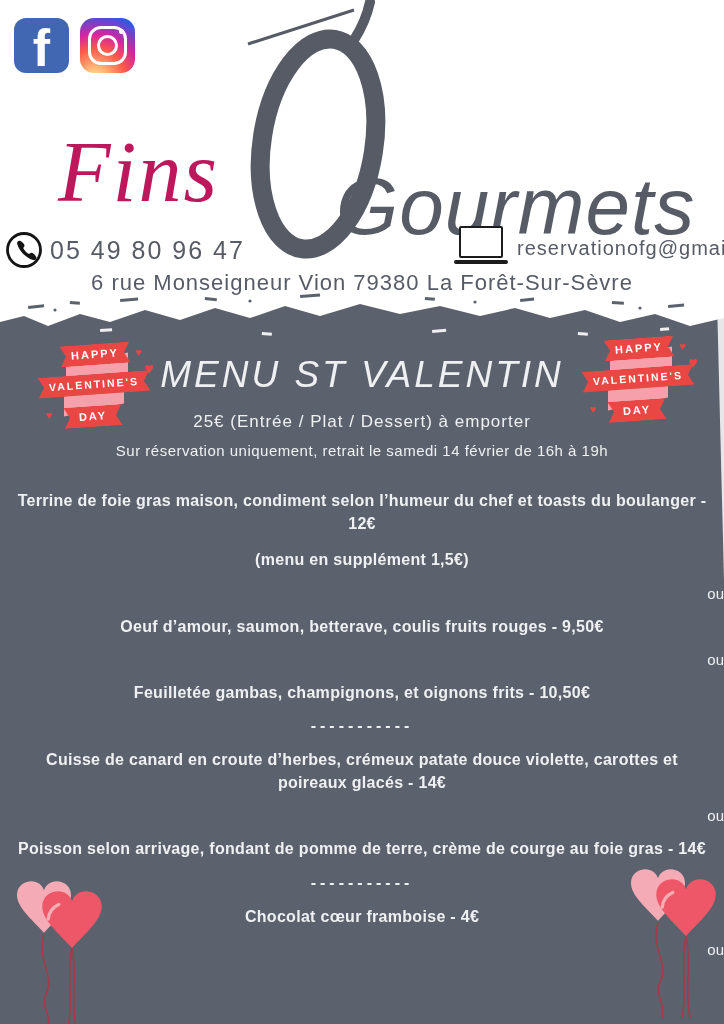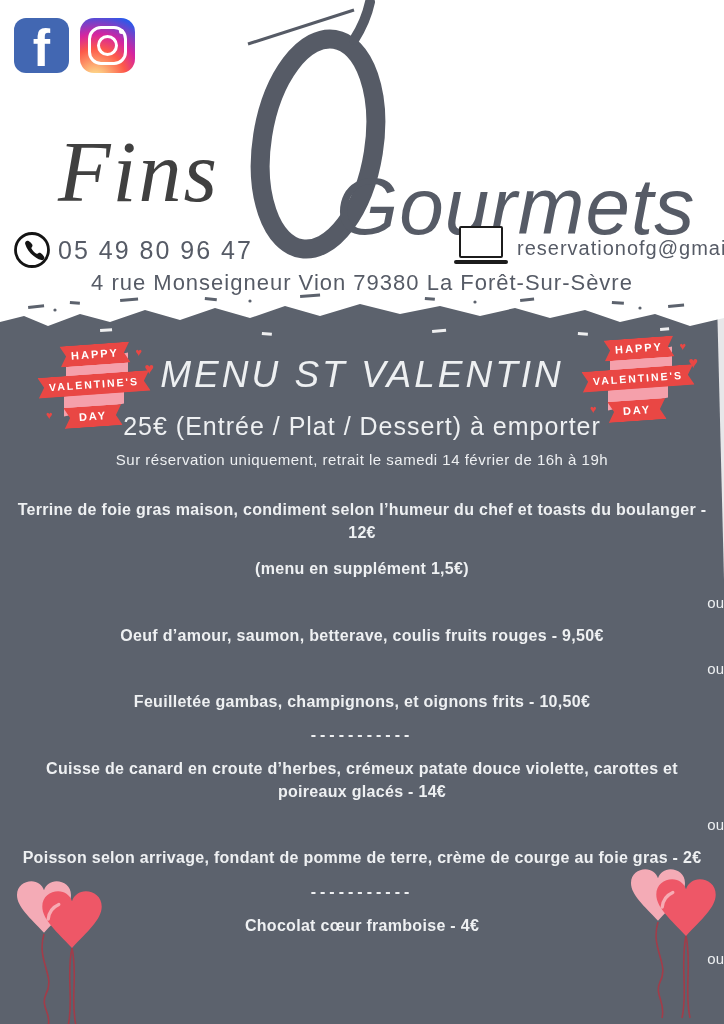--- a/index.html
+++ b/index.html
@@ -12,29 +12,29 @@
       display:flex;justify-content:center;align-items:flex-end;overflow:hidden;
       font-weight:bold;font-size:52px;line-height:0.92;font-family:"Liberation Sans",sans-serif;cursor:pointer;}
   .ig{width:55px;height:55px;border-radius:14px;position:relative;cursor:pointer;
       background:radial-gradient(circle at 28% 112%, #fdf497 0%, #fd5949 42%, #d6249f 62%, #285AEB 92%);}
   .ig-cam{position:absolute;inset:8px;border:3.2px solid #fff;border-radius:13px;}
   .ig-lens{position:absolute;inset:17px;border:3.2px solid #fff;border-radius:50%;}
   .ig-dot{position:absolute;top:11px;right:11px;width:5px;height:5px;background:#fff;border-radius:50%;}
 
   
   .logo-fins{position:absolute;left:58px;top:122px;font-family:"Liberation Serif",serif;
-             font-style:italic;font-size:86px;color:#404040;z-index:3;letter-spacing:2px;text-align:right;}
+             font-style:italic;font-size:86px;color:#be185d;z-index:3;letter-spacing:2px;text-align:right;}
   .logo-gourmets{position:absolute;left:336px;top:128px;font-family:Liberation Sans, sans-serif;
              font-style:italic;font-size:80px;color:#565b66;z-index:3;letter-spacing:1px;margin-top:33px;}
   .o-svg{position:absolute;left:240px;top:-8px;z-index:2;}
   .logo-tagline{position:absolute;right:28px;top:200px;font-family:"Liberation Serif",serif;
              font-style:italic;font-size:25px;color:#565b66;z-index:4;letter-spacing:1px;}
 
   
-  .phone{position:absolute;left:12px;top:230px;display:flex;align-items:center;gap:6px;z-index:4;}
+  .phone{position:absolute;left:4px;top:230px;display:flex;align-items:center;gap:6px;z-index:4;}
   .phone-number{font-size:25px;color:#565b66;letter-spacing:2px;}
   .email{position:absolute;left:454px;top:226px;display:flex;align-items:flex-end;gap:9px;z-index:4;}
   .laptop{display:flex;flex-direction:column;align-items:center;}
   .lap-screen{width:40px;height:28px;border:2.5px solid #1c1c1c;border-radius:2px;background:#fff;}
   .lap-base{width:54px;height:4px;background:#1c1c1c;border-radius:2px;margin-top:2px;}
   .email-text{font-size:20px;color:#565b66;letter-spacing:1px;padding-bottom:4px;}
   .address{position:absolute;top:270px;left:0;width:100%;text-align:center;
            font-size:22px;color:#565b66;letter-spacing:1px;z-index:4;}
 
   
@@ -57,21 +57,21 @@
   .r2{left:4px;top:32px;width:112px;font-size:10.5px;}
   .r3{left:30px;top:64px;width:58px;}
   .bheart{position:absolute;color:#e94744;z-index:2;line-height:1;}
   .h1{right:16px;top:5px;font-size:11px;}
   .h2{right:4px;top:19px;font-size:16px;}
   .h3{left:12px;top:68px;font-size:11px;}
 
   
   .menu{position:absolute;left:0;top:340px;width:724px;text-align:center;color:#eef0f2;z-index:5;}
   .menu-title{font-size:37px;letter-spacing:3px;margin:14px 0 0;font-weight:500;font-style:italic;}
-  .menu-subtitle{font-size:25px;margin:16px 0 0;letter-spacing:1px;}
+  .menu-subtitle{font-size:17px;margin:16px 0 0;letter-spacing:1px;}
   .menu-note{font-size:15px;margin:10px 0 30px;letter-spacing:0.5px;}
   .line{margin:13px auto;}
   .line.item{font-size:16px;width:700px;line-height:1.45;letter-spacing:0.3px;font-weight:bold;}
   .line.or{font-size:15px;text-align:right;}
   .line.dashes{font-size:16px;letter-spacing:4px;font-weight:bold;}
 
   
   .balloons{position:absolute;z-index:4;}
   .balloons-left{left:6px;top:876px;}
   .balloons-right{left:620px;top:864px;}
@@ -107,21 +107,21 @@
   </div>
 
   <div class="email">
     <div class="laptop">
       <div class="lap-screen"></div>
       <div class="lap-base"></div>
     </div>
     <span class="email-text">reservationofg@gmail.com</span>
   </div>
 
-  <div class="address">4 rue Monseigneur Vion 79380 La Forêt-Sur-Sèvre</div>
+  <div class="address">6 rue Monseigneur Vion 79380 La Forêt-Sur-Sèvre</div>
 
   <div class="gray"></div>
   <svg class="torn" width="724" height="48" viewBox="0 0 724 48">
     <path fill="#5c626d" d="M0,30 L24,24 L48,34 L80,22 L110,30 L145,18 L180,28 L215,16 L250,26 L285,14 L320,24 L360,12 L400,22 L440,14 L480,24 L515,16 L550,26 L585,18 L620,30 L655,22 L690,34 L724,26 L724,48 L0,48 Z"></path>
     <g fill="#5c626d">
       <rect x="28" y="14" width="16" height="3" transform="rotate(-6 28 14)"></rect>
       <rect x="70" y="9" width="10" height="3" transform="rotate(4 70 9)"></rect>
       <rect x="120" y="7" width="18" height="3" transform="rotate(-5 120 7)"></rect>
       <rect x="205" y="5" width="12" height="3" transform="rotate(6 205 5)"></rect>
       <rect x="300" y="3" width="20" height="3" transform="rotate(-4 300 3)"></rect>
@@ -174,21 +174,21 @@
     <div class="menu-note">Sur réservation uniquement, retrait le samedi 14 février de 16h à 19h</div>
     <div class="line item">Terrine de foie gras maison, condiment selon l’humeur du chef et toasts du boulanger - 12€</div>
     <div class="line item">(menu en supplément 1,5€)</div>
     <div class="line or">ou</div>
     <div class="line item">Oeuf d’amour, saumon, betterave, coulis fruits rouges - 9,50€</div>
     <div class="line or">ou</div>
     <div class="line item">Feuilletée gambas, champignons, et oignons frits - 10,50€</div>
     <div class="line dashes">-----------</div>
     <div class="line item">Cuisse de canard en croute d’herbes, crémeux patate douce violette, carottes et poireaux glacés - 14€</div>
     <div class="line or">ou</div>
-    <div class="line item">Poisson selon arrivage, fondant de pomme de terre, crème de courge au foie gras - 2€</div>
+    <div class="line item">Poisson selon arrivage, fondant de pomme de terre, crème de courge au foie gras - 14€</div>
     <div class="line dashes">-----------</div>
     <div class="line item">Chocolat cœur framboise - 4€</div>
     <div class="line or">ou</div>
   </div>
 
   <svg class="balloons balloons-left" width="106" height="150" viewBox="0 0 106 150">
     <path d="M38,58 C30,85 50,100 40,118 C34,131 46,138 42,150" stroke="#a23c49" stroke-width="1.6" fill="none"></path>
     <path d="M66,72 C60,100 68,125 62,150" stroke="#a23c49" stroke-width="1.6" fill="none"></path>
     <path d="M66,72 C72,100 64,122 70,150" stroke="#a23c49" stroke-width="1.6" fill="none"></path>
     <g transform="translate(8,4) scale(0.60)">

